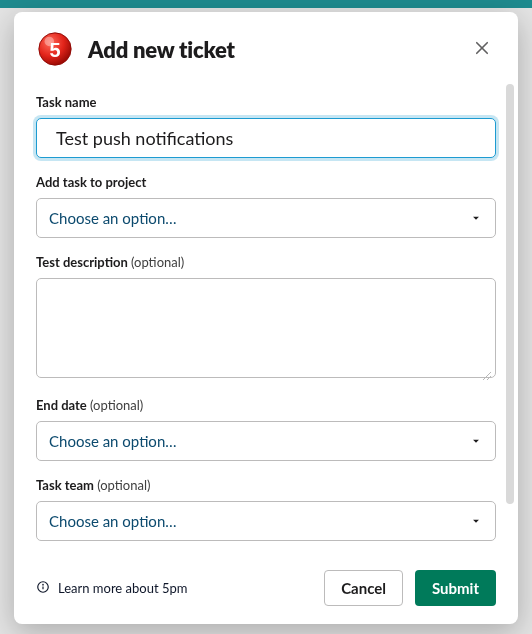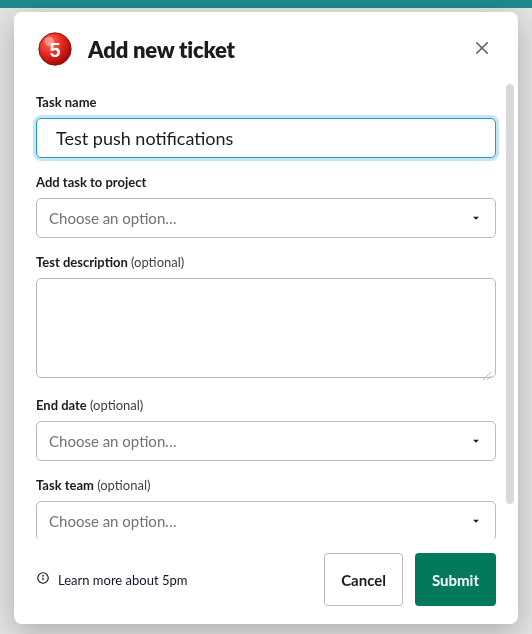--- a/index.html
+++ b/index.html
@@ -118,21 +118,21 @@
     border: 1px solid #bcbbbb;
     border-radius: 5px;
     padding: 0 12px;
     display: flex;
     align-items: center;
     justify-content: space-between;
     cursor: pointer;
     background: #fff;
   }
   .select-placeholder {
-    color: #737373;
+    color: #0c4a6e;
     font-size: 15px;
   }
   .chev { color: #1d1c1d; }
   .chev svg { width: 14px; height: 14px; }
   .textarea {
     width: 100%;
     height: 100px;
     border: 1px solid #bcbbbb;
     border-radius: 5px;
     padding: 10px 12px;
@@ -162,21 +162,21 @@
   .learn-more {
     flex: 1;
     display: flex;
     align-items: center;
     gap: 8px;
     color: #0f172a;
     font-size: 13px;
   }
   .learn-more svg { width: 14px; height: 14px; }
   .btn {
-    height: 53px;
+    height: 36px;
     padding: 0 16px;
     border-radius: 4px;
     font-size: 15px;
     font-weight: 700;
     cursor: pointer;
     display: flex;
     align-items: center;
     justify-content: center;
     border: 1px solid transparent;
   }

